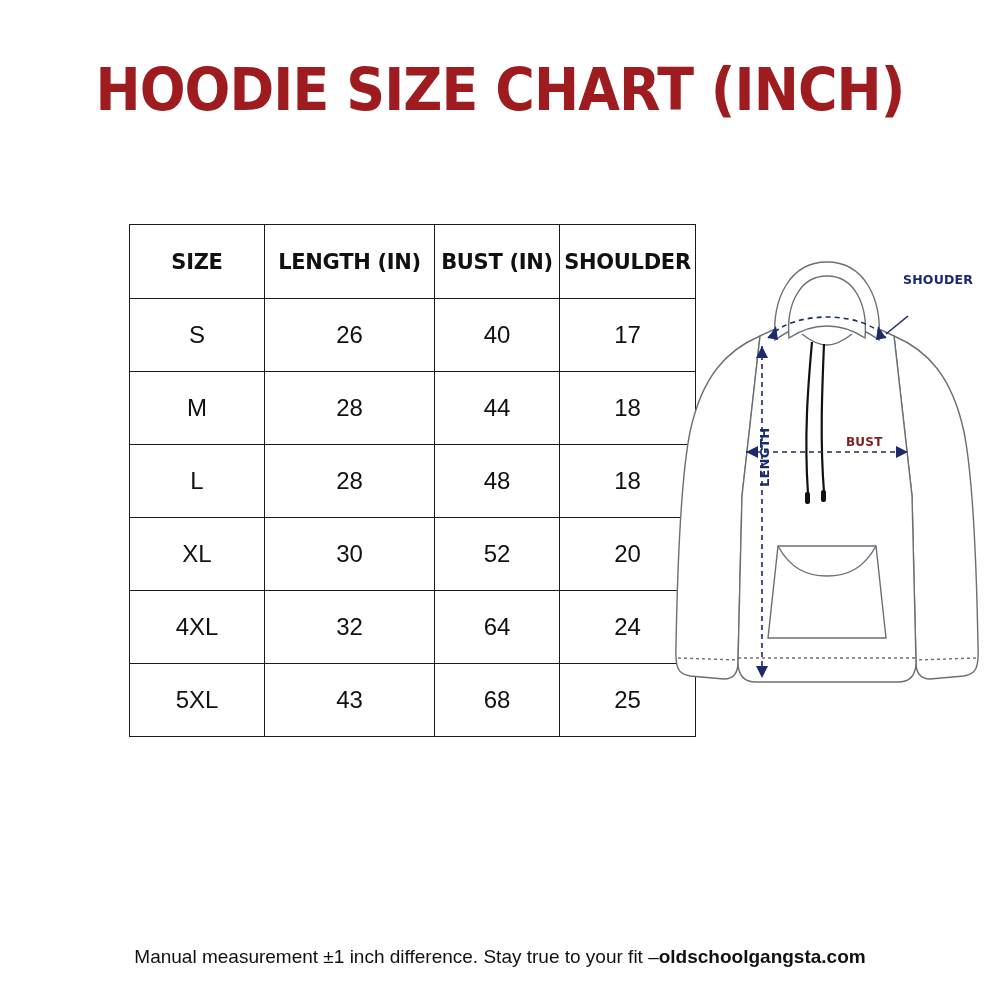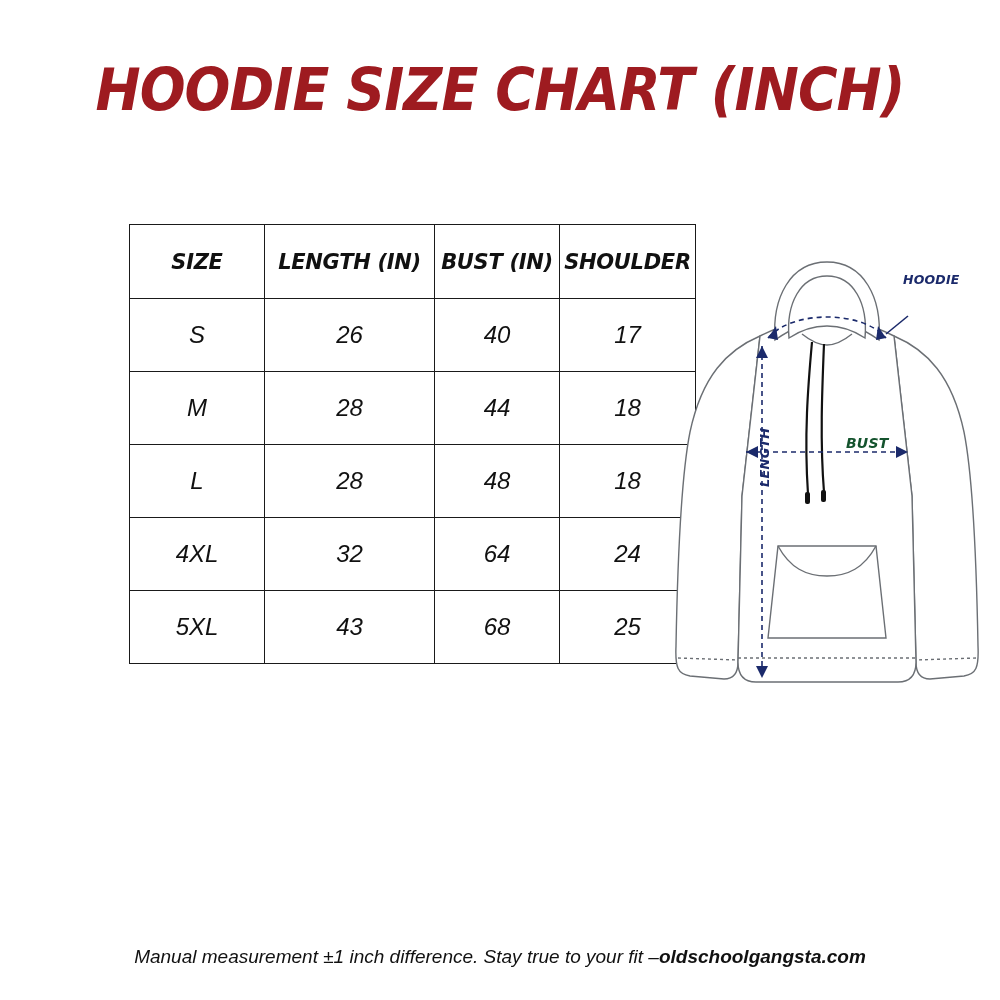--- a/index.html
+++ b/index.html
@@ -12,21 +12,20 @@
     background: #ffffff;
     font-family: "Liberation Sans", sans-serif;
     overflow: hidden;
     position: relative;
   }
   #page {
     position: relative;
     width: 1000px;
     height: 1000px;
     box-sizing: border-box;
-    font-style: italic;
   }
 
   
   .title {
     position: absolute;
     top: 56px;
     left: 0;
     width: 1000px;
     text-align: center;
     color: #9e1b20;
@@ -94,23 +93,23 @@
     font-size: 12.5px;
     font-weight: bold;
     color: #1b2a6b;
     font-family: "DejaVu Sans", sans-serif;
     letter-spacing: 0.2px;
   }
   .label-bust {
     position: absolute;
     left: 846px;
     top: 435px;
-    font-size: 14px;
-    font-weight: bold;
-    color: #14532d;
+    font-size: 12px;
+    font-weight: bold;
+    color: #7f1d1d;
     font-family: "DejaVu Sans", sans-serif;
     letter-spacing: 0.2px;
     text-align: right;
   }
   .label-length {
     position: absolute;
     left: 757px;
     top: 487px;
     font-size: 13px;
     font-weight: bold;
@@ -174,20 +173,26 @@
           <td>44</td>
           <td>18</td>
         </tr>
         <tr>
           <td>L</td>
           <td>28</td>
           <td>48</td>
           <td>18</td>
         </tr>
         <tr>
+          <td>XL</td>
+          <td>30</td>
+          <td>52</td>
+          <td>20</td>
+        </tr>
+        <tr>
           <td>4XL</td>
           <td>32</td>
           <td>64</td>
           <td>24</td>
         </tr>
         <tr>
           <td>5XL</td>
           <td>43</td>
           <td>68</td>
           <td>25</td>
@@ -247,21 +252,21 @@
 
         <polygon points="74,206 86,200 86,212"></polygon>
         <polygon points="236,206 224,200 224,212"></polygon>
 
         <polygon points="90,100 84,112 96,112"></polygon>
         <polygon points="90,432 84,420 96,420"></polygon>
       </g>
     </svg>
   </div>
 
-  <div class="label-shoulder">HOODIE</div>
+  <div class="label-shoulder">SHOUDER</div>
   <div class="label-bust">BUST</div>
   <div class="label-length">LENGTH</div>
 
   <div class="footer">
     <span>Manual measurement ±1 inch difference. Stay true to your fit –</span><span class="brand">oldschoolgangsta.com</span>
   </div>
 
 </div>
 
 </body></html>

